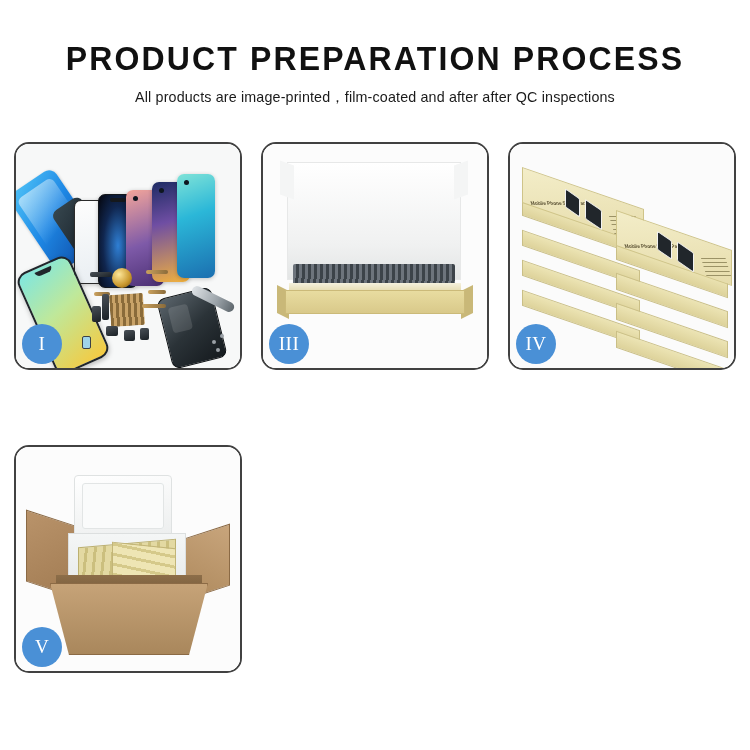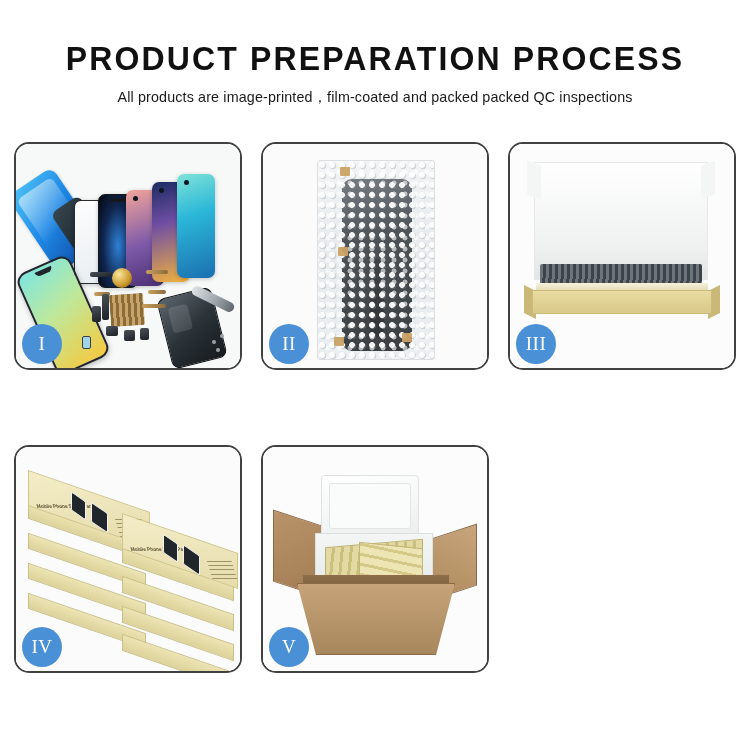--- a/index.html
+++ b/index.html
@@ -353,21 +353,21 @@
   .c6-tape2 { position:absolute; left:42px; top:162px; width:16px; height:22px;
               background: rgba(138,106,69,.5); transform: skewY(22deg); }
 </style>
 </head>
 <body>
 
 <div id="page">
 
   <div class="header">
     <div class="title">PRODUCT PREPARATION PROCESS</div>
-    <div class="subtitle">All products are image-printed，film-coated and packed packed QC inspections</div>
+    <div class="subtitle">All products are image-printed，film-coated and after after QC inspections</div>
   </div>
 
   <div class="grid">
 
     <div class="panel">
       <div class="panel-clip">
         <div class="p1-bg"></div>
         <div class="film"></div>
         <div class="film-dark"></div>
 
@@ -402,35 +402,20 @@
         <div class="sp" style="left:66px;top:192px;width:9px;height:13px;background:#9fd4e8;border:1px solid #3b4146;"></div>
         <div class="sp dark" style="left:86px;top:150px;width:7px;height:26px;"></div>
         <div class="screw" style="left:196px;top:196px;"></div>
         <div class="screw" style="left:204px;top:190px;"></div>
         <div class="screw" style="left:200px;top:204px;"></div>
         <div class="tool"></div>
       </div>
       <div class="badge">I</div>
     </div>
 
-    <div class="panel">
-      <div class="panel-clip">
-        <div class="p2-bg"></div>
-        <div class="bag">
-          <div class="bag-part"></div>
-          <div class="bubbles"></div>
-          <div class="bubbles2"></div>
-          <div class="tape" style="left:22px;top:6px;"></div>
-          <div class="tape" style="left:20px;top:86px;"></div>
-          <div class="tape" style="left:16px;top:176px;"></div>
-          <div class="tape" style="left:84px;top:172px;"></div>
-        </div>
-      </div>
-      <div class="badge">II</div>
-    </div>
 
     <div class="panel">
       <div class="panel-clip">
         <div class="p3-bg"></div>
         <div class="box3-lid"></div>
         <div class="box3-inner"></div>
         <div class="box3-rim"></div>
         <div class="box3-flapL"></div>
         <div class="box3-flapR"></div>
         <div class="box3-front"></div>

